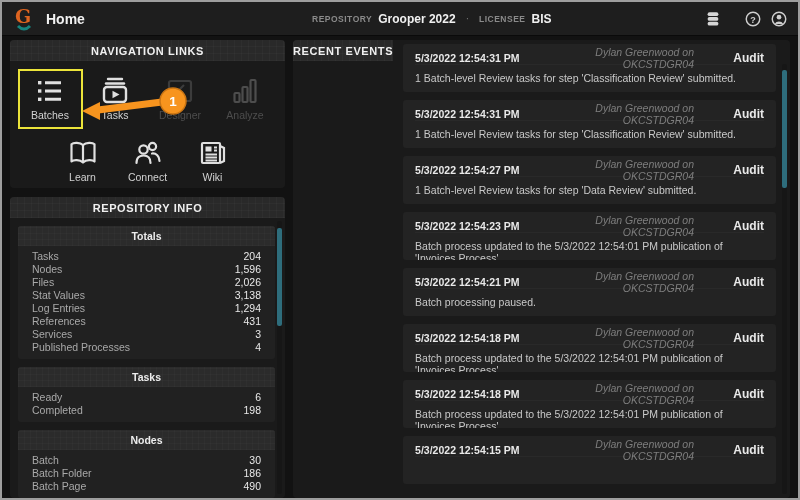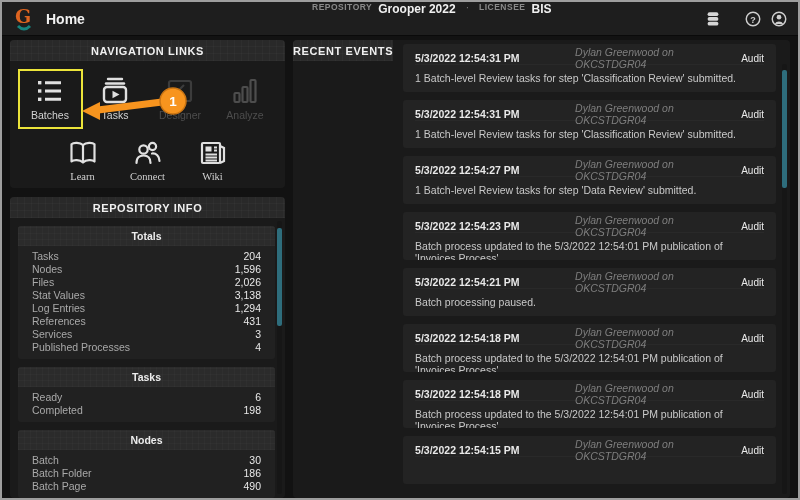--- a/index.html
+++ b/index.html
@@ -10,21 +10,21 @@
   }
   
   .topbar {
     height:34px; background:#1e1e1e; flex:0 0 34px; position:relative;
     display:flex; align-items:center; padding:0 10px; border-bottom:1px solid #0a0a0a;
   }
   .logo { width:24px; height:28px; margin-right:10px; }
   .app-title { color:#f2f2f2; font-weight:bold; font-size:14px; }
   .repo-group {
     position:absolute; left:310px; top:0; height:100%;
-    display:flex; gap:6px; white-space:nowrap;
+    display:flex; align-items:center; gap:6px; white-space:nowrap;
   }
   .meta-label { color:#8a8a8a; font-size:8.5px; letter-spacing:.5px; font-weight:bold; }
   .meta-value { color:#f0f0f0; font-size:12px; font-weight:bold; }
   .meta-sep { color:#777; font-size:10px; margin:0 4px; }
   .topbar-icons { position:absolute; right:10px; top:0; height:100%; display:flex; align-items:center; gap:8px; }
   .tb-icon { width:18px; height:18px; cursor:pointer; }
   .tb-icon.db { margin-right:14px; }
   
   .main { flex:1; display:flex; padding:4px 8px 0 8px; gap:8px; overflow:hidden; background:#121212; }
   .left-col { width:275px; flex:0 0 275px; display:flex; flex-direction:column; }
@@ -36,21 +36,21 @@
     color:#f0f0f0; font-size:11px; font-weight:bold; letter-spacing:.6px;
     background-image:
       repeating-linear-gradient(0deg, rgba(255,255,255,0.025) 0 1px, transparent 1px 7px),
       repeating-linear-gradient(90deg, rgba(255,255,255,0.025) 0 1px, transparent 1px 7px);
   }
   
   .nav-panel { height:148px; flex:0 0 148px; }
   .nav-rows { position:relative; height:127px; }
   .nav-row { display:flex; justify-content:center; }
   .nav-row.r1 { margin-top:8px; }
-  .nav-row.r2 { margin-top:2px;font-family:Liberation Serif, serif; }
+  .nav-row.r2 { margin-top:2px; }
   .nav-item {
     width:65px; display:flex; flex-direction:column; align-items:center;
     padding:4px 2px 6px 2px; border:2px solid transparent; cursor:pointer;
   }
   .nav-item .nav-label { font-size:10.5px; color:#d2d2d2; margin-top:2px; }
   .nav-item.disabled { cursor:default; }
   .nav-item.disabled .nav-label { color:#4d4d4d; }
   .nav-item.highlighted { border-color:#ece43a; }
   .nav-icon { width:32px; height:32px; }
   .callout-svg { position:absolute; left:0; top:0; pointer-events:none; }
@@ -77,22 +77,22 @@
   .events-body { flex:1; overflow:hidden; padding:4px 14px 0 10px; }
   .event-card {
     background:#232323; border-radius:3px; margin-bottom:8px;
     padding:8px 12px; height:48px; overflow:hidden; cursor:pointer;
   }
   .event-header {
     display:flex; align-items:center; height:13px;
     border-bottom:1px solid rgba(255,255,255,0.03);
   }
   .event-time { font-size:10.5px; font-weight:bold; color:#e9e9e9; flex:0 0 160px; }
-  .event-author { flex:1; text-align:left; font-size:10.5px; font-style:italic; color:#7e7e7e; }
-  .event-badge { flex:0 0 70px; text-align:right; font-size:10px; font-weight:normal; color:#e9e9e9; }
+  .event-author { flex:1; text-align:right; font-size:10.5px; font-style:italic; color:#7e7e7e; }
+  .event-badge { flex:0 0 70px; text-align:right; font-size:12px; font-weight:bold; color:#e9e9e9; }
   .event-message { margin-top:7px; font-size:10.5px; color:#c9c9c9; line-height:12px; }
   
   .vscroll {
     position:absolute; right:3px; top:24px; bottom:4px; width:5px;
     background:#161616; border-radius:2px;
   }
   .vscroll .thumb { position:absolute; left:0; width:5px; background:#2e6d7c; border-radius:2px; }
   .events-panel .thumb { top:6px; height:118px; }
   .repo-panel .thumb { top:7px; height:98px; }
 </style>

